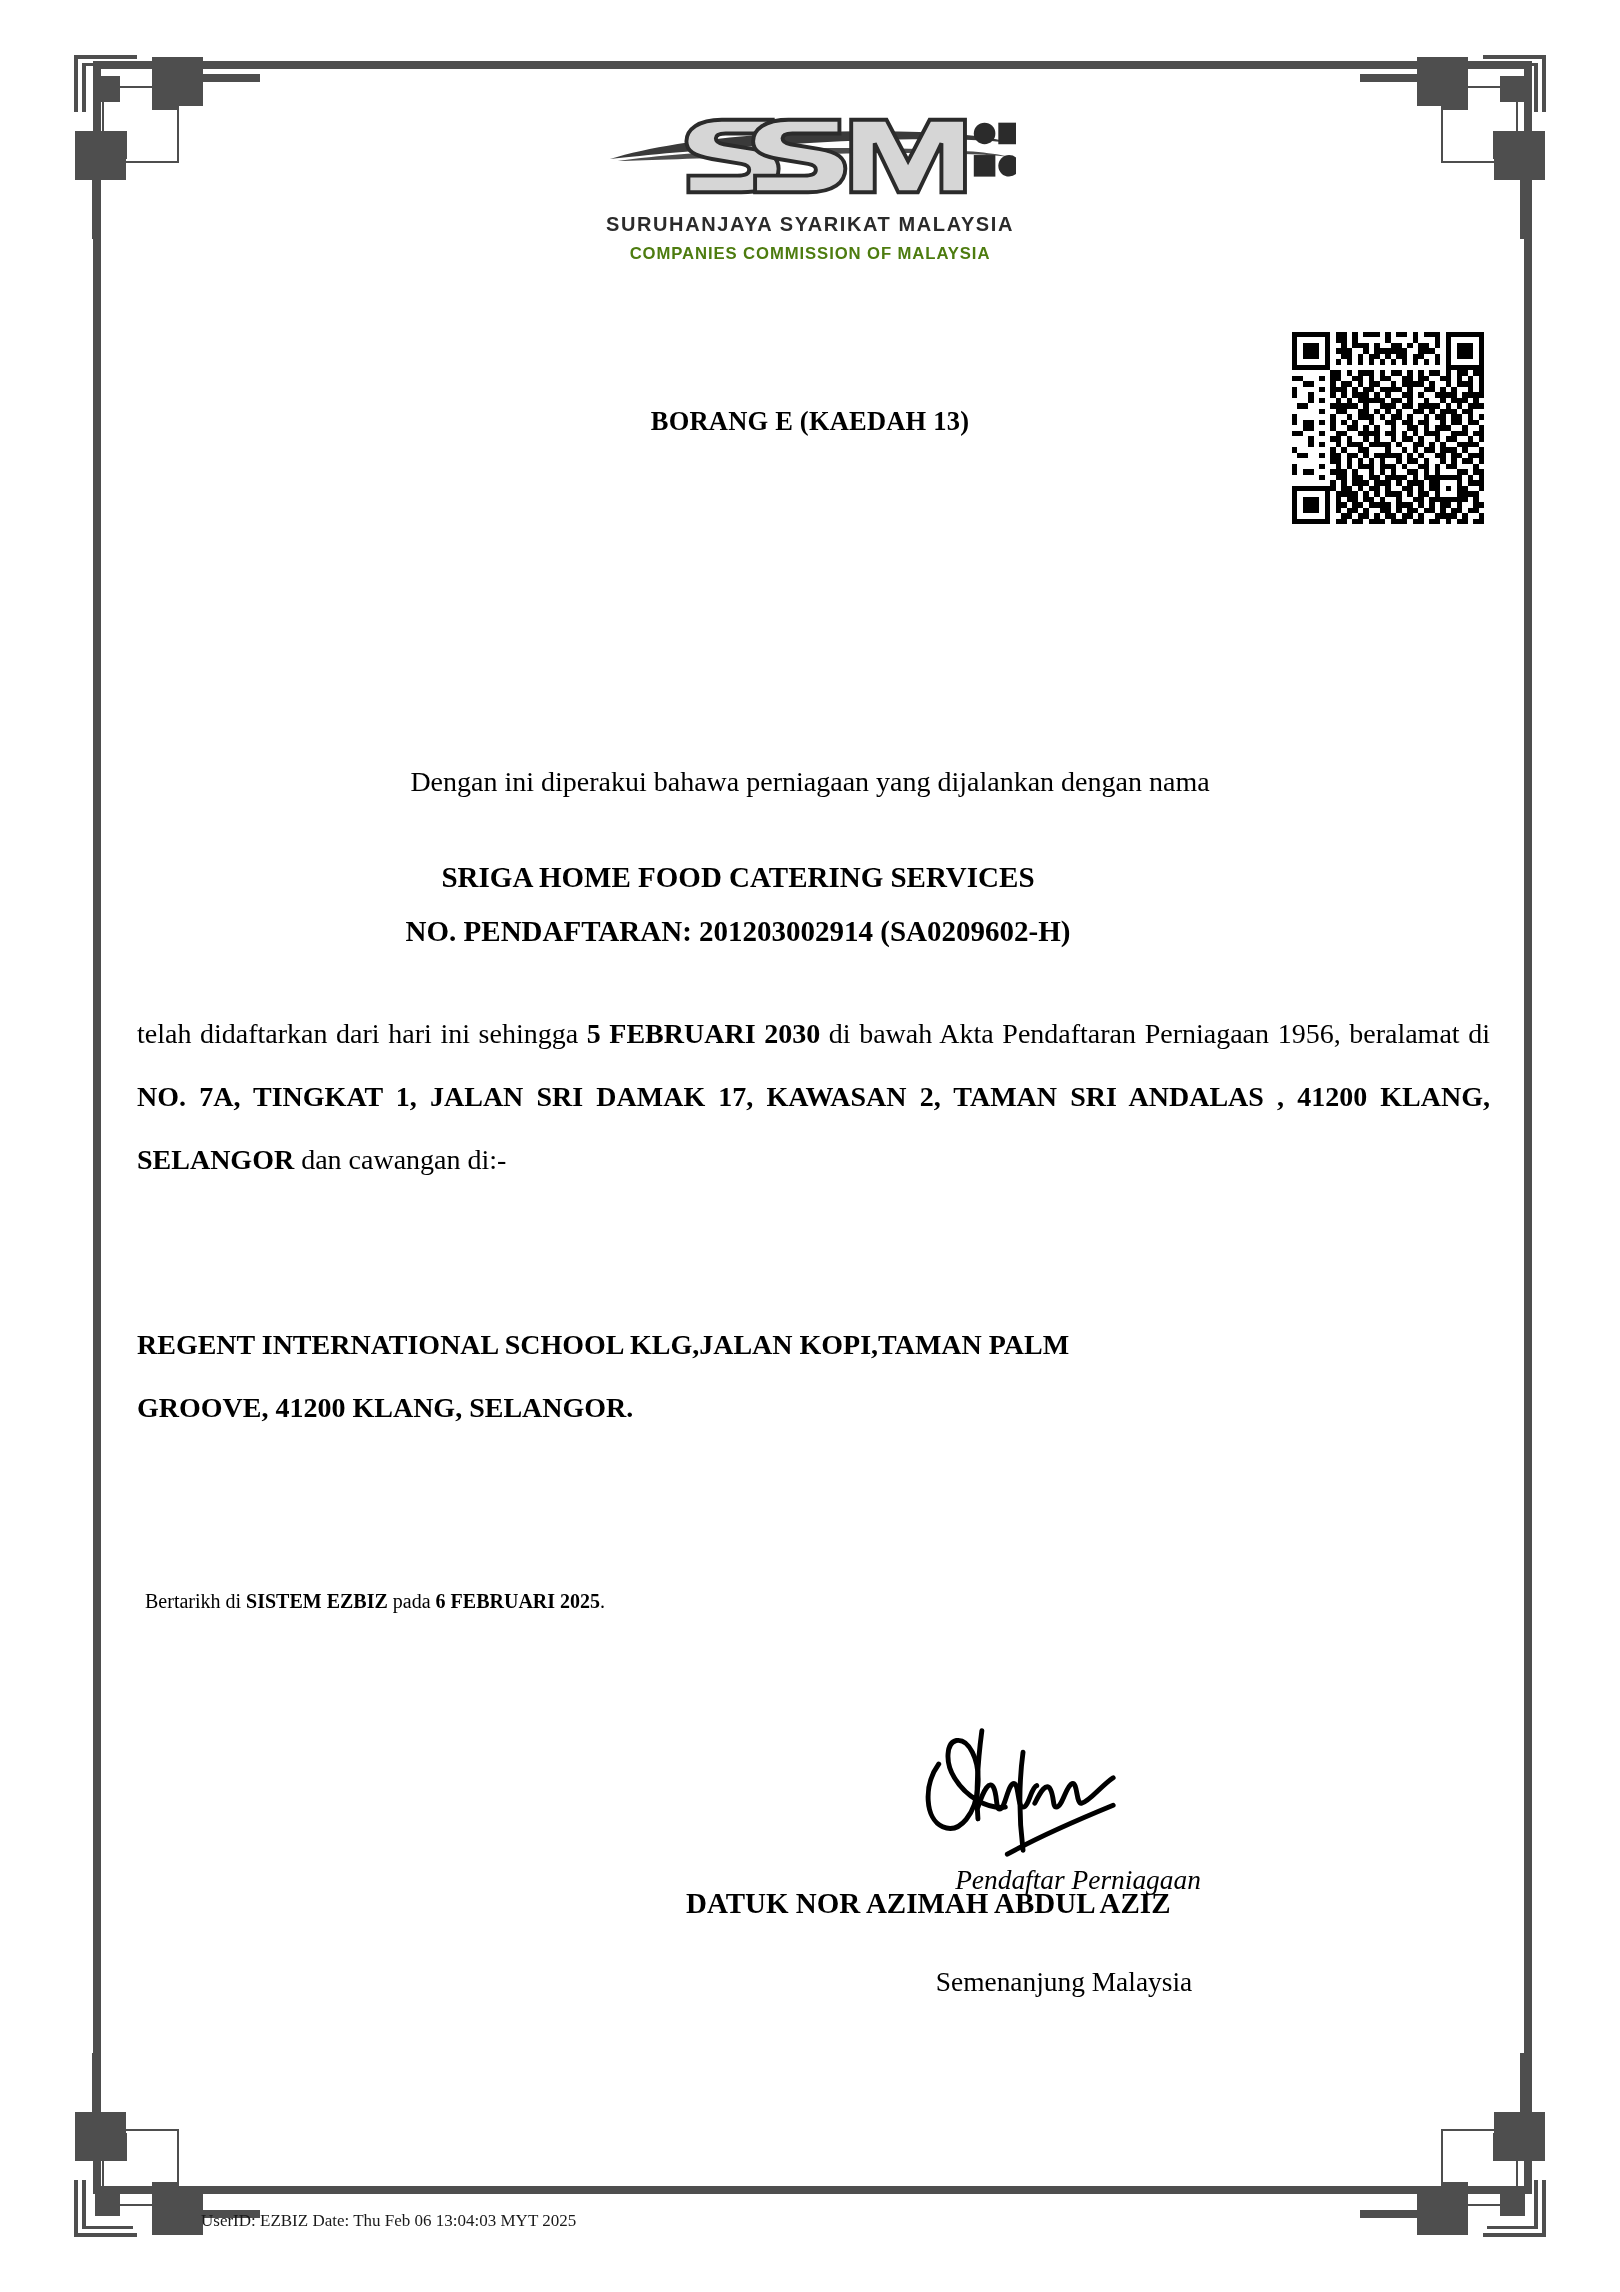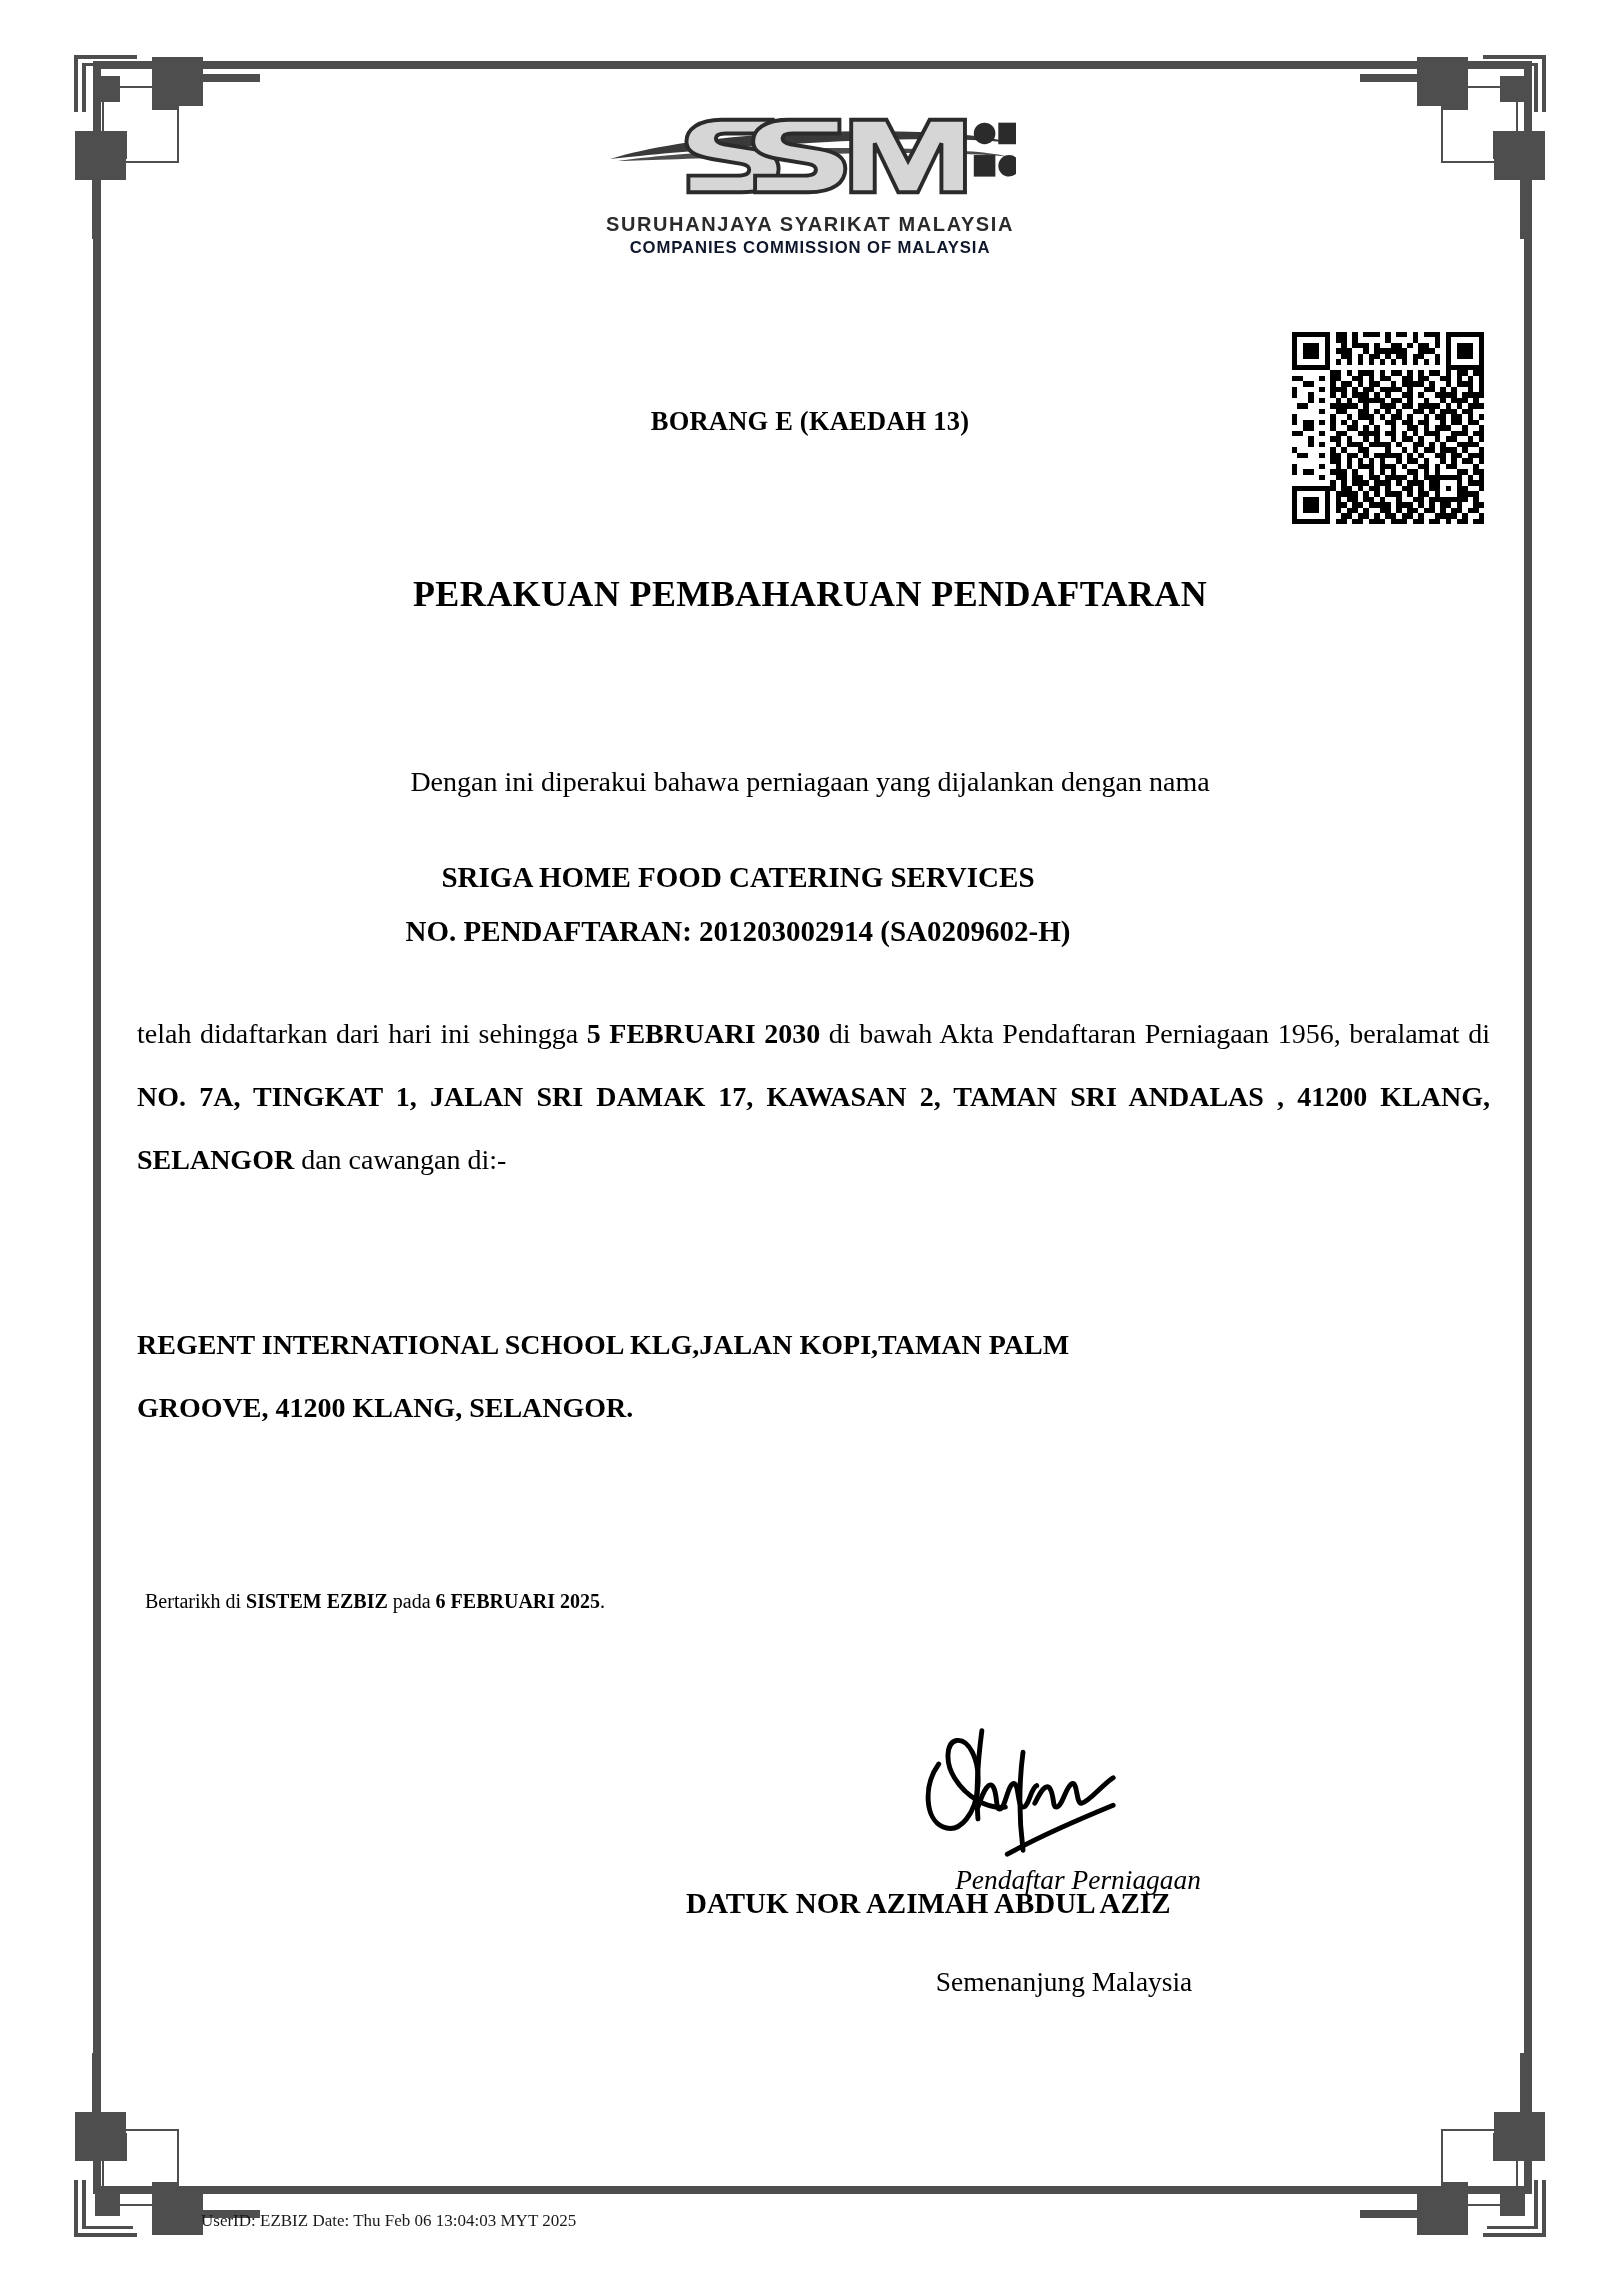--- a/index.html
+++ b/index.html
@@ -59,22 +59,22 @@
     font-size: 20px;
     letter-spacing: 1.6px;
     color: #2b2b2b;
     margin-top: 1px;
   }
   .logo-sub2 {
     font-family: "Liberation Sans", sans-serif;
     font-weight: bold;
     font-size: 16.7px;
     letter-spacing: 0.9px;
-    color: #0f172a;
-    margin-top: 2px;
+    color: #4d7c0f;
+    margin-top: 8px;
   }
 
   
   #qr-code {
     position: absolute;
     left: 1286px;
     top: 326px;
     width: 204px;
     height: 204px;
   }
@@ -350,21 +350,20 @@
         <path d="M9 33h1v1h-1z M11 33h1v1h-1z M14 33h1v2h-1z M17 33h2v1h-2z M20 33h1v1h-1z M23 33h1v1h-1z M25 33h2v1h-2z M28 33h1v2h-1z M30 33h1v1h-1z M33 33h2v1h-2z"></path>
         <path d="M10 34h2v1h-2z M13 34h1v1h-1z M16 34h1v2h-1z M18 34h1v1h-1z M19 34h1v2h-1z M21 34h2v1h-2z M24 34h1v2h-1z M27 34h1v1h-1z M29 34h2v1h-2z M32 34h1v2h-1z M35 34h1v1h-1z"></path>
         <path d="M9 35h2v1h-2z M12 35h2v1h-2z M15 35h1v1h-1z M17 35h1v1h-1z M20 35h2v1h-2z M23 35h1v1h-1z M26 35h2v1h-2z M29 35h1v1h-1z M31 35h1v1h-1z M34 35h2v1h-2z"></path>
       </g>
     </svg>
   </div>
 
   <div id="borang">BORANG E (KAEDAH 13)</div>
 
   <div id="title-block">
-    <div class="title-line">PERAKUAN PEMBAHARUAN PENDAFTARAN</div>
   </div>
 
   <div id="intro">Dengan ini diperakui bahawa perniagaan yang dijalankan dengan nama</div>
 
   <div id="name-block">
     <div class="name-line">SRIGA HOME FOOD CATERING SERVICES</div>
     <div class="name-line second">NO. PENDAFTARAN: 201203002914 (SA0209602-H)</div>
   </div>
 
   <div id="para-main"><span>telah didaftarkan dari hari ini sehingga </span><b>5 FEBRUARI 2030</b><span> di bawah Akta Pendaftaran Perniagaan 1956, beralamat di </span><b>NO. 7A, TINGKAT 1, JALAN SRI DAMAK 17, KAWASAN 2, TAMAN SRI ANDALAS , 41200 KLANG, SELANGOR</b><span> dan cawangan di:-</span></div>

